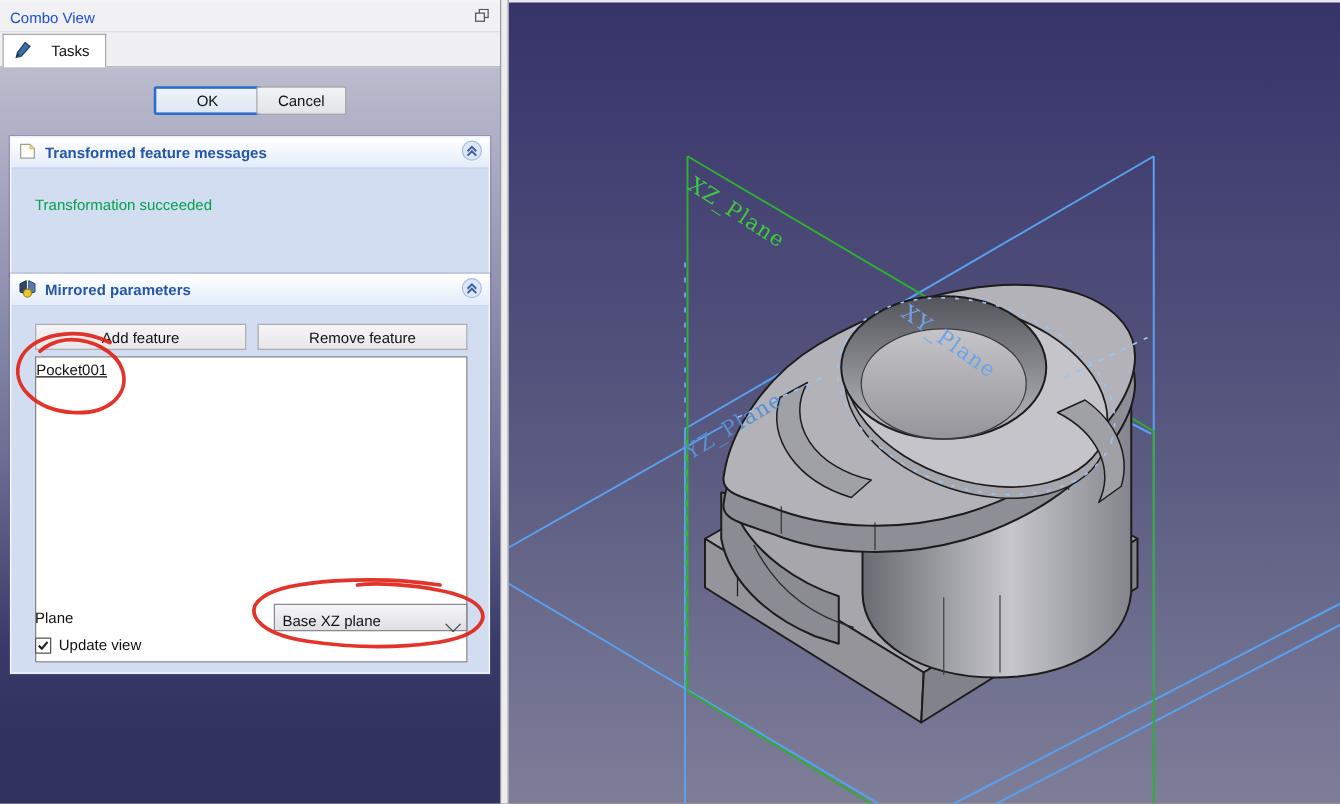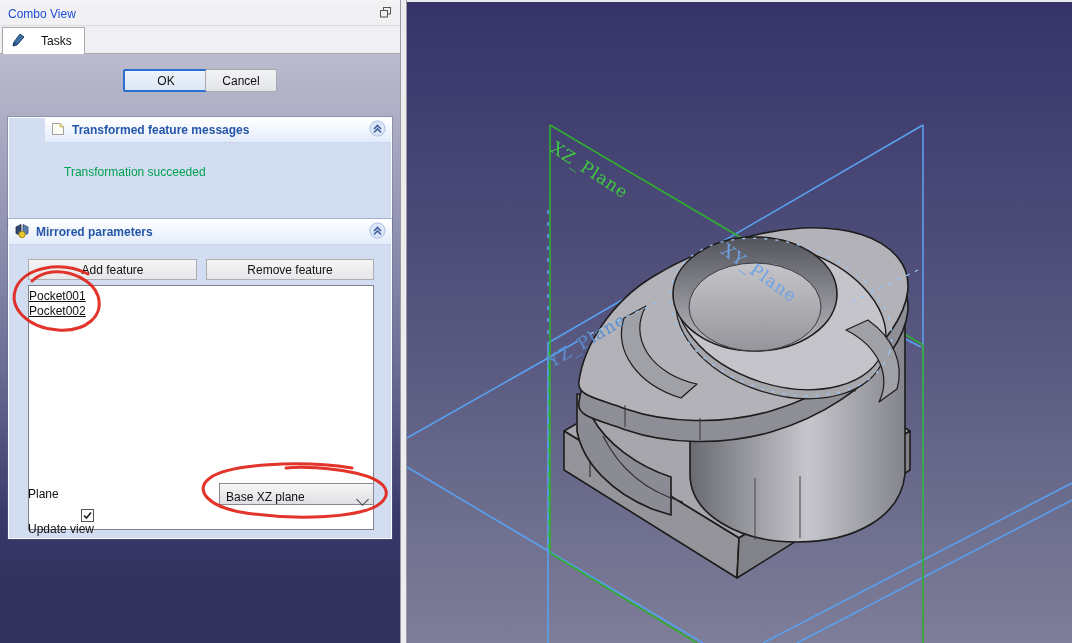--- a/index.html
+++ b/index.html
@@ -17,41 +17,41 @@
              padding:0 12px 0 8px;box-sizing:border-box;}
   #panel{position:absolute;left:0;top:52px;width:100%;height:591px;
          background:linear-gradient(#bcbcce 0%,#a0a0bc 20%,#6e6e96 52%,#3a3a6a 78%,#32325f 90%,#32325f 100%);}
   .pushbtn{position:absolute;height:23px;display:flex;align-items:center;justify-content:center;
            background:linear-gradient(#f2f3f5,#e3e4e8);border:1px solid #a8a8ad;border-radius:2px;
            box-sizing:border-box;cursor:default;}
   #btn-ok{left:123px;top:15px;width:86px;border:2px solid #2a6fd0;background:linear-gradient(#eef3fa,#dde7f4);}
   #btn-cancel{left:205px;top:15px;width:72px;}
   .section{position:absolute;left:8px;width:384px;border:1px solid #fbfcff;
            box-shadow:0 0 0 1px rgba(90,100,140,.35);background:#d2ddf2;box-sizing:border-box;}
-  #sec-messages{top:63px;height:112px;padding-left:36px;}
+  #sec-messages{top:55px;height:112px;}
   #sec-mirrored{top:165px;height:320px;}
   .sec-header{height:25px;background:linear-gradient(#ffffff,#e3ecfb);border-bottom:1px solid #c8d6ee;
               display:flex;align-items:center;gap:6px;padding:0 5px;box-sizing:border-box;}
   .sec-title{flex:1;font-weight:bold;color:#2456a8;}
   .sec-body{position:relative;width:100%;}
   #msg-text{position:absolute;left:19px;top:22px;color:#00a34e;}
   .feat-btn{position:absolute;top:14px;height:21px;display:flex;align-items:center;justify-content:center;
             background:linear-gradient(#f5f5f6,#e7e7ea);border:1px solid #adadb2;box-sizing:border-box;cursor:default;}
   #btn-add{left:19px;width:169px;}
   #btn-remove{left:197px;width:168px;}
   #feature-list{position:absolute;left:19px;top:40px;width:346px;height:245px;background:#fff;
                 border:1px solid #82828c;box-sizing:border-box;padding:3px 0 0 0;text-decoration:underline;}
   .list-item{height:15px;line-height:15px;}
   #plane-label{position:absolute;left:19px;top:242px;}
   #plane-combo{position:absolute;left:210px;top:238px;width:155px;height:22px;
                background:linear-gradient(#f6f6f7,#e0e0e4);border:1px solid #888890;box-sizing:border-box;
                display:flex;align-items:flex-end;padding:0 6px;cursor:default;}
   #plane-combo .val{flex:1;}
   .chev-down{width:8px;height:8px;margin-top:-3px;border-right:1.5px solid #444;border-bottom:1.5px solid #444;transform:rotate(45deg);}
-  #update-row{position:absolute;left:19px;top:264px;display:flex;align-items:flex-end;gap:0;flex-direction:column;}
+  #update-row{position:absolute;left:19px;top:264px;display:flex;align-items:center;gap:6px;}
   #update-checkbox{width:13px;height:13px;background:#fff;border:1px solid #555;box-sizing:border-box;
                    display:flex;align-items:center;justify-content:center;}
   
   #divider{position:absolute;left:400px;top:0;width:7px;height:643px;background:#ededf0;
            border-left:1px solid #9a9aa4;border-right:1px solid #9a9aa4;box-sizing:border-box;}
   
   #viewport{position:absolute;left:407px;top:0;width:665px;height:643px;}
   #viewport svg{display:block;}
   .label3d{font-family:"DejaVu Serif",serif;font-size:17px;letter-spacing:1px;}
   #annot-svg{position:absolute;left:0;top:0;pointer-events:none;}
@@ -136,21 +136,20 @@
         </div>
         <div class="sec-body" style="height:293px;">
           <div id="btn-remove" class="feat-btn">
             <span>Remove feature</span>
           </div>
           <div id="btn-add" class="feat-btn">
             <span>Add feature</span>
           </div>
           <div id="feature-list">
             <div class="list-item">Pocket001</div>
-            <div class="list-item">Pocket002</div>
           </div>
           <span id="plane-label">Plane</span>
           <div id="plane-combo">
             <span class="val">Base XZ plane</span>
             <span class="chev-down"></span>
           </div>
           <div id="update-row">
             <span id="update-checkbox">
               <svg width="11" height="11">
                   <polyline points="2,5.5 4.5,8 9,2.5" fill="none" stroke="#222" stroke-width="1.7"></polyline>

